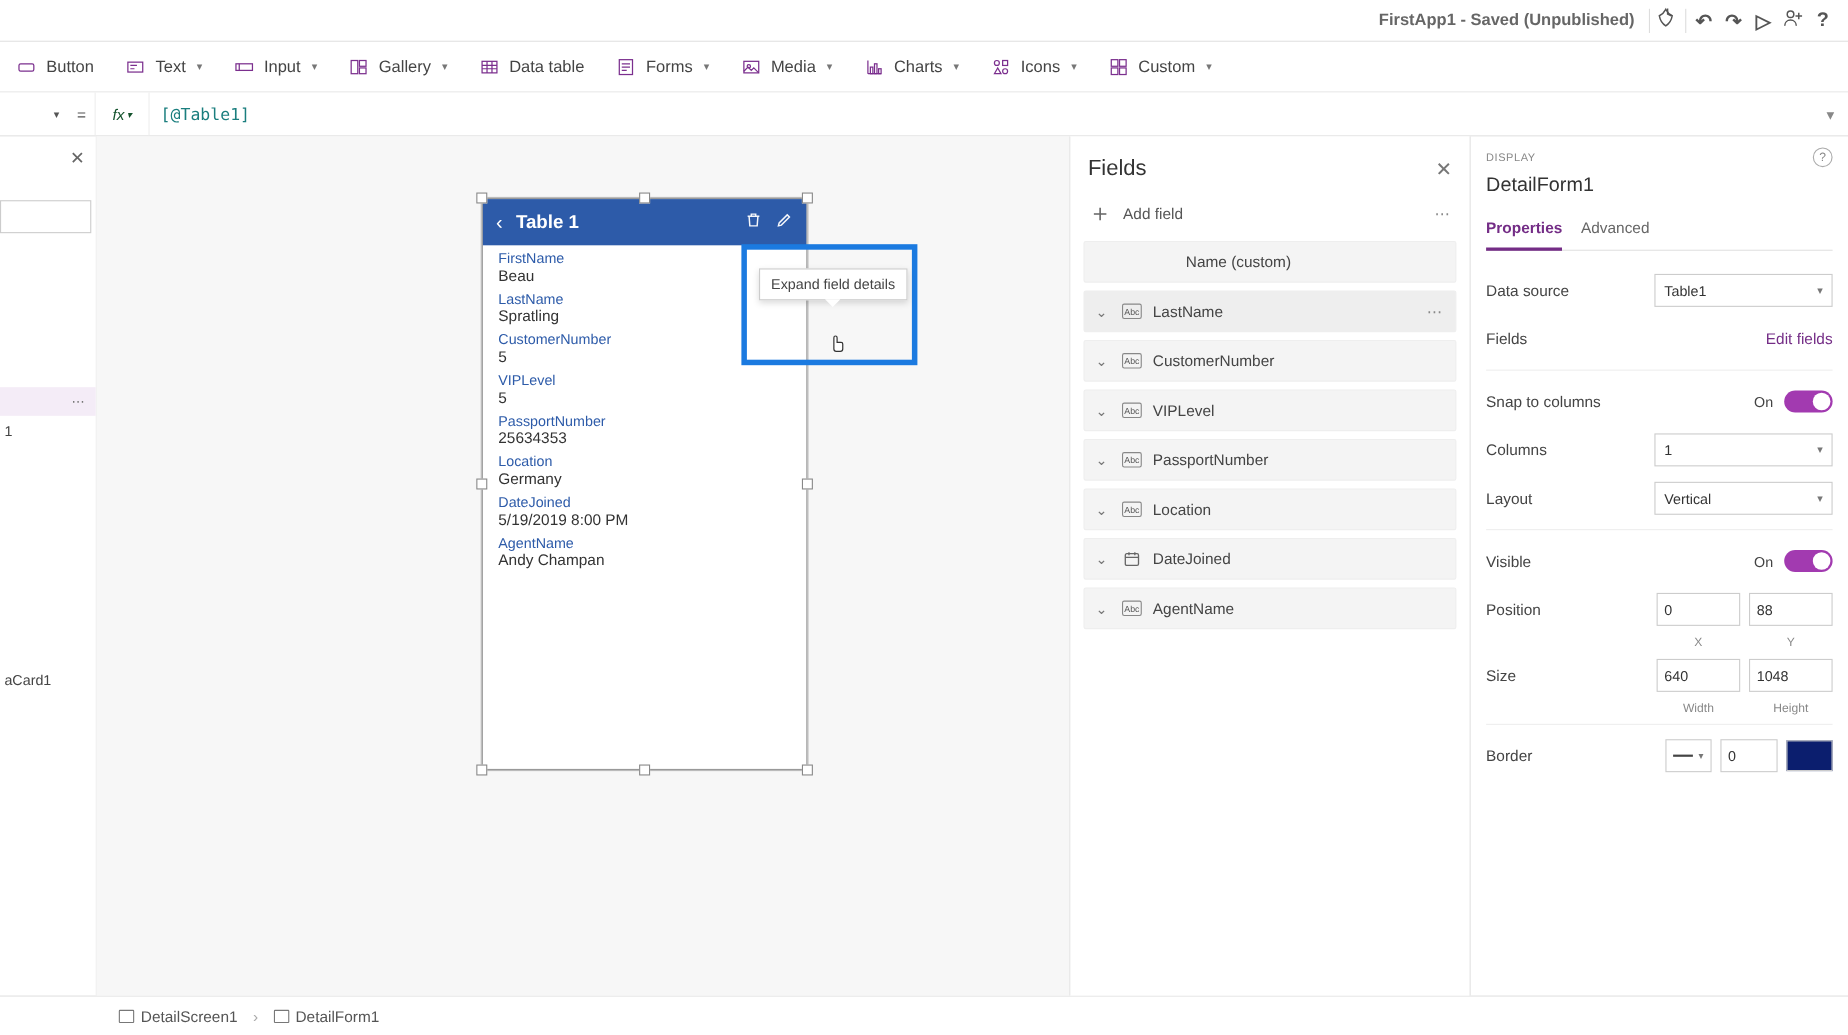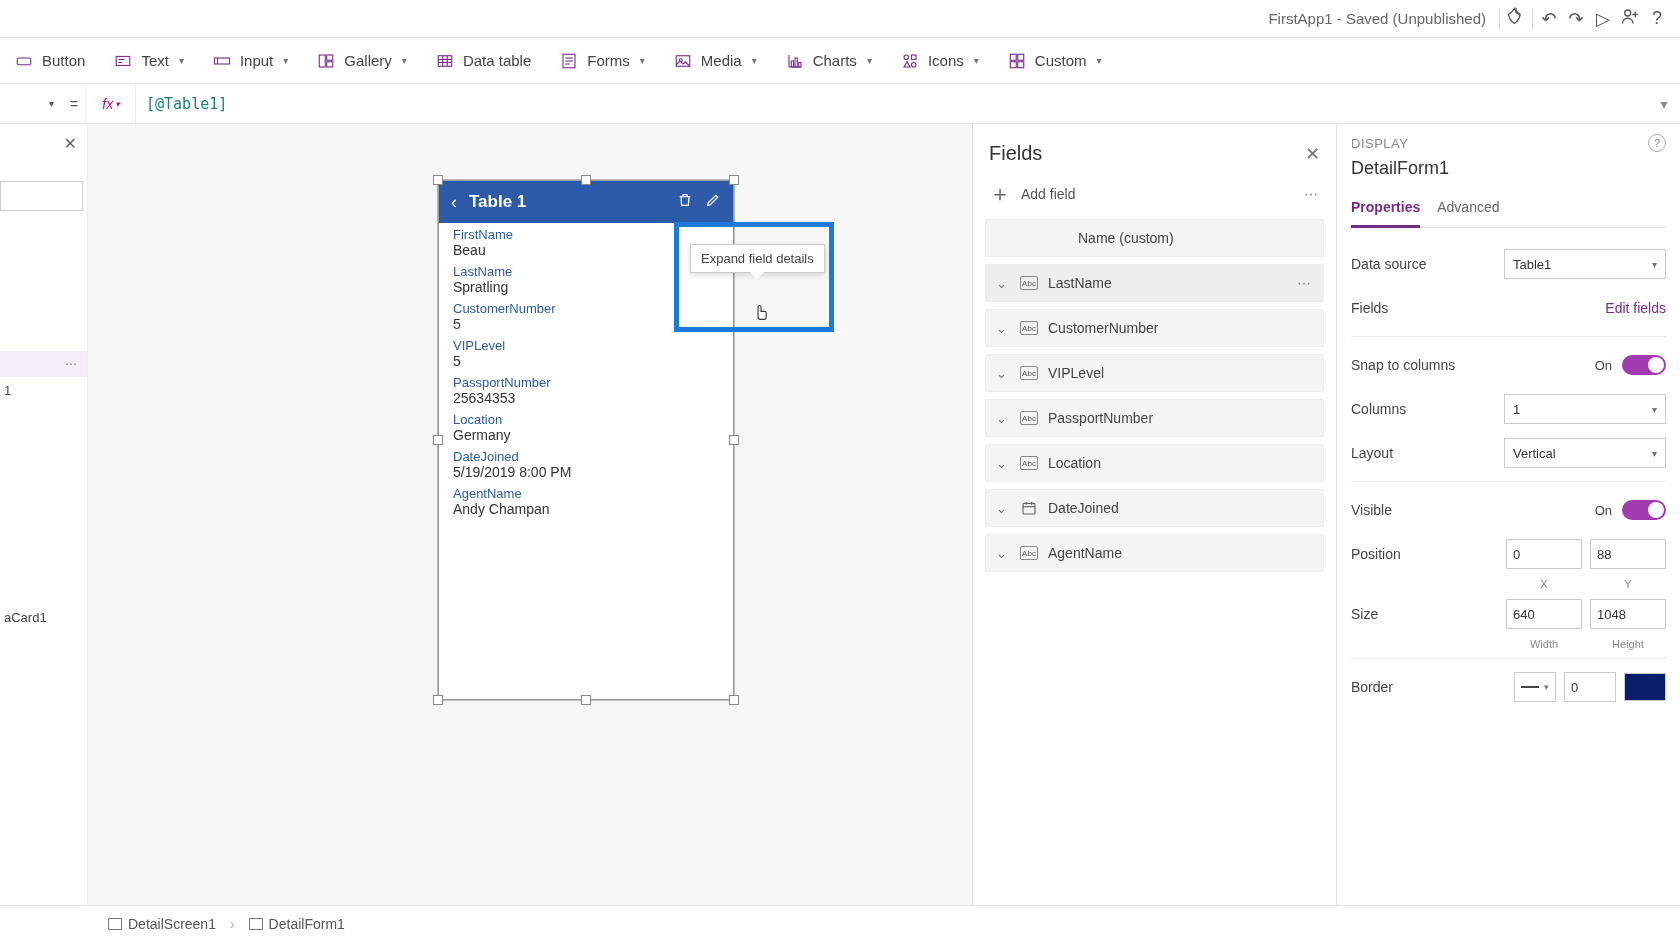--- a/index.html
+++ b/index.html
@@ -1,35 +1,35 @@
 <!DOCTYPE html>
 <html><head>
 <meta charset="utf-8">
 <style>
   * { box-sizing: border-box; font-family: "Segoe UI", Arial, sans-serif; }
   body { margin: 0; background: #fff; color: #333; font-size: 14px; }
   
   
-  .titlebar { height: 38px; display: flex; align-items: center; justify-content: flex-end; padding: 0 12px; border-bottom: 1px solid #e1e1e1; gap: 5px; }
+  .titlebar { height: 38px; display: flex; align-items: center; justify-content: flex-end; padding: 0 12px; border-bottom: 1px solid #e1e1e1; gap: 5px; font-weight: bold; }
   .titlebar .title { color: #666; font-size: 15px; margin-right: 8px; }
   .titlebar .divv { width:1px; height:22px; background:#ddd; }
   .titlebar .icon-btn { color: #555; font-size: 18px; cursor: pointer; width:22px; text-align:center; }
   
   
   .ribbon { height: 46px; display: flex; align-items: center; padding: 0 14px; gap: 28px; border-bottom: 1px solid #e8e8e8; }
   .ribbon-item { display: flex; align-items: center; gap: 8px; color: #444; cursor: pointer; font-size: 15px; }
   .ribbon-item .caret { font-size: 10px; color: #777; margin-left:2px; }
   .rib-icon { width:20px; height:20px; display:inline-flex; align-items:center; justify-content:center; color:#7b2f8e; }
   .rib-icon svg { width:18px; height:18px; stroke:#7b2f8e; fill:none; stroke-width:1.5; }
 
   
   .formulabar { height: 40px; display: flex; align-items: center; border-bottom: 1px solid #e1e1e1; }
   .fb-prop { width: 62px; display:flex; align-items:center; justify-content:flex-end; padding-right:8px; color:#555; font-size:12px;}
   .fb-eq { width: 24px; text-align:center; color:#555; }
-  .fb-fx { width: 50px; display:flex; align-items:center; justify-content:center; gap:2px; color:#be185d; font-style: italic; border-left:1px solid #eee; border-right:1px solid #eee; height:100%; }
+  .fb-fx { width: 50px; display:flex; align-items:center; justify-content:center; gap:2px; color:#14532d; font-style: italic; border-left:1px solid #eee; border-right:1px solid #eee; height:100%; }
   .fb-input { flex:1; padding: 0 10px; font-family: Consolas, monospace; color:#1a7e7e; font-size:15px; }
   .fb-expand { width: 32px; text-align:center; color:#888; }
 
   
   .main { display:flex; height: calc(100vh - 38px - 46px - 40px - 36px); }
   
   
   .leftpanel { width: 88px; border-right:1px solid #eee; display:flex; flex-direction:column; }
   .leftpanel .close { text-align:right; padding:10px 10px 0 0; color:#666; font-size:16px; }
   .leftpanel .searchbox { margin:28px 4px 0 0; height:30px; border:1px solid #ccc; background:#fff; }
@@ -68,21 +68,21 @@
   .fielditem.sel { background:#eee; }
   .fielditem .chev { color:#777; font-size:13px; width:14px; }
   .fielditem .ftype { width:18px; height:14px; border:1px solid #888; border-radius:2px; font-size:8px; display:flex; align-items:center; justify-content:center; color:#555;}
   .fielditem .ftype.date { border:none; font-size:14px; color:#666; }
   .fielditem .fname { flex:1; color:#444; }
   .fielditem .fmore { color:#888; letter-spacing:2px; }
 
   
   .proppane { width:344px; border-left:1px solid #e1e1e1; display:flex; flex-direction:column; padding: 10px 14px 0; gap:4px;}
   .proppane .section { display:flex; justify-content:space-between; align-items:center; }
-  .proppane .caps { font-size:13px; color:#888; letter-spacing:.5px; }
+  .proppane .caps { font-size:10px; color:#888; letter-spacing:.5px; }
   .proppane .name { font-size:18px; color:#333; padding: 2px 0 10px;}
   .proppane .qmark { width:18px; height:18px; border:1px solid #aaa; border-radius:50%; font-size:11px; display:flex; align-items:center; justify-content:center; color:#888;}
   .tabs { display:flex; gap:17px; border-bottom:1px solid #e1e1e1; margin-bottom:12px;}
   .tabs .tab { padding: 6px 0 10px; color:#666; cursor:pointer; }
   .tabs .tab.active { color:#742d86; border-bottom:3px solid #742d86; font-weight:600; margin-bottom:-1px;}
   .prow { display:flex; align-items:center; justify-content:space-between; min-height:40px; }
   .prow .plabel { color:#444; }
   .plink { color:#742d86; cursor:pointer; }
   .pselect { width:162px; height:30px; border:1px solid #ccc; display:flex; align-items:center; justify-content:space-between; padding:0 8px; font-size:13px; color:#333; background:#fff;}
   .pselect .caret { font-size:10px; color:#777; }

